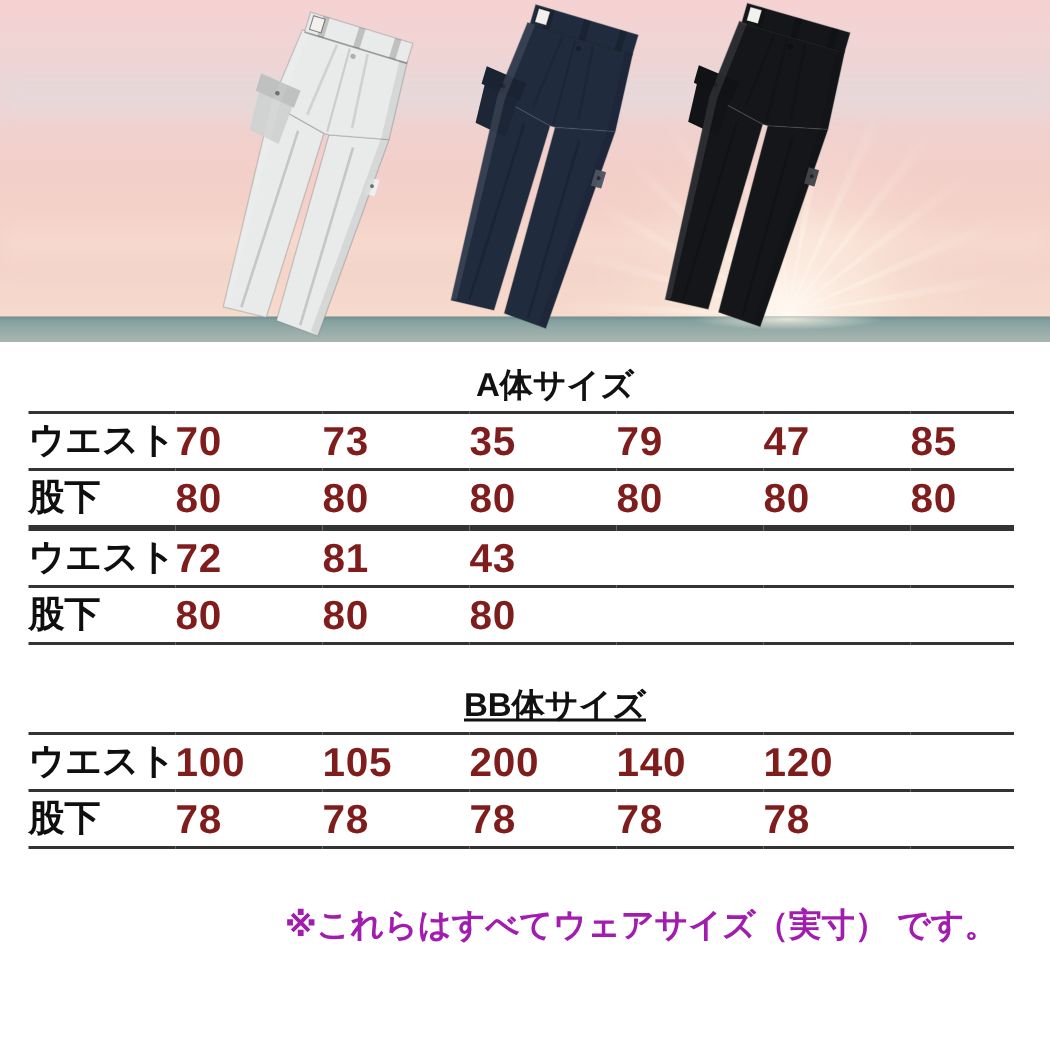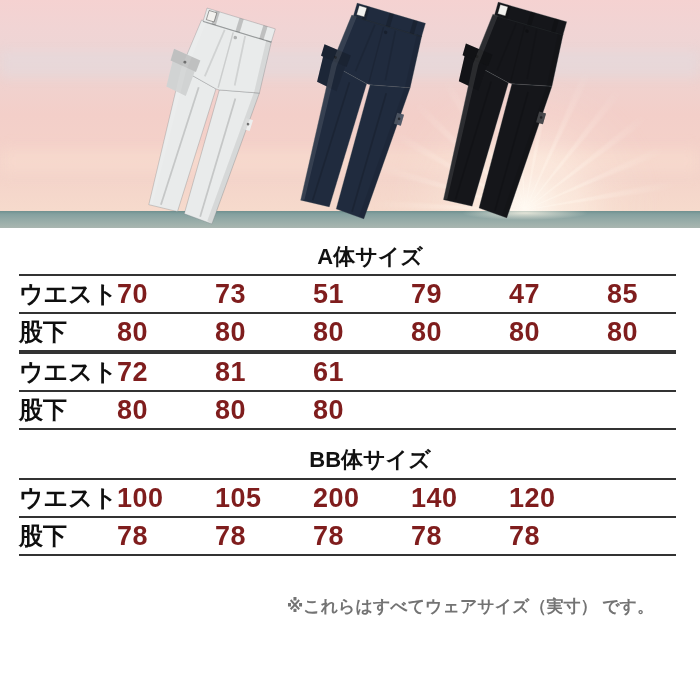--- a/index.html
+++ b/index.html
@@ -41,35 +41,35 @@
   .pants-1{left:156px;top:10px;transform:rotate(17deg);}
   .pants-2{left:307px;top:5px;transform:rotate(16.5deg);}
   .pants-3{left:449px;top:4px;transform:rotate(16deg);}
 
   
   .tables{position:relative;}
   .size-title{font-size:22px;line-height:26px;font-weight:bold;
     text-align:center;color:#111;margin:0;padding-left:40px;}
   .t-a .size-title{margin-top:16px;margin-bottom:4px;}
   .t-b .size-title{margin-top:25px;margin-bottom:5px;}
-  .t-bb .size-title{margin-top:17px;margin-bottom:5px;}
+  .t-bb .size-title{margin-top:27px;margin-bottom:5px;text-decoration:underline;}
   table.size-grid{border-collapse:collapse;table-layout:fixed;
     width:657px;margin-left:19px;
     border-top:2px solid #333;border-bottom:2px solid #333;}
   table.size-grid tr:first-child td,
   table.size-grid tr:first-child th{border-bottom:2px solid #333;}
   table.size-grid th,table.size-grid td{padding:0;height:36px;
     line-height:36px;text-align:left;vertical-align:middle;
     white-space:nowrap;overflow:visible;}
   th.row-label{font-size:24px;font-weight:bold;color:#0f0f0f;}
   td.size-cell{font-size:27px;font-weight:bold;color:#7f1d1d;
     letter-spacing:0.5px;}
 
-  .note{font-size:17px;font-weight:bold;color:#737373;text-align:right;
-    margin:40px 46px 0 0;line-height:22px;}
+  .note{font-size:22px;font-weight:bold;color:#a21caf;text-align:right;
+    margin:40px 35px 0 0;line-height:22px;}
 </style>
 </head>
 <body>
 
 <div class="page">
 
   <div class="photo">
     <div class="sky-band1"></div>
     <div class="sky-band2"></div>
     <div class="sun"></div>
@@ -147,21 +147,21 @@
             <col style="width:98px">
             <col style="width:98px">
             <col style="width:98px">
             <col style="width:69px">
           </colgroup>
         <tbody>
             <tr>
           <th class="row-label">ウエスト</th>
           <td class="size-cell">70</td>
           <td class="size-cell">73</td>
-          <td class="size-cell">51</td>
+          <td class="size-cell">35</td>
           <td class="size-cell">79</td>
           <td class="size-cell">47</td>
           <td class="size-cell">85</td>
         </tr>
         <tr>
           <th class="row-label">股下</th>
           <td class="size-cell">80</td>
           <td class="size-cell">80</td>
           <td class="size-cell">80</td>
           <td class="size-cell">80</td>
@@ -181,21 +181,21 @@
             <col style="width:98px">
             <col style="width:98px">
             <col style="width:98px">
             <col style="width:69px">
           </colgroup>
         <tbody>
             <tr>
           <th class="row-label">ウエスト</th>
           <td class="size-cell">72</td>
           <td class="size-cell">81</td>
-          <td class="size-cell">61</td>
+          <td class="size-cell">43</td>
           <td class="size-cell"></td>
           <td class="size-cell"></td>
           <td class="size-cell"></td>
         </tr>
         <tr>
           <th class="row-label">股下</th>
           <td class="size-cell">80</td>
           <td class="size-cell">80</td>
           <td class="size-cell">80</td>
           <td class="size-cell"></td>

